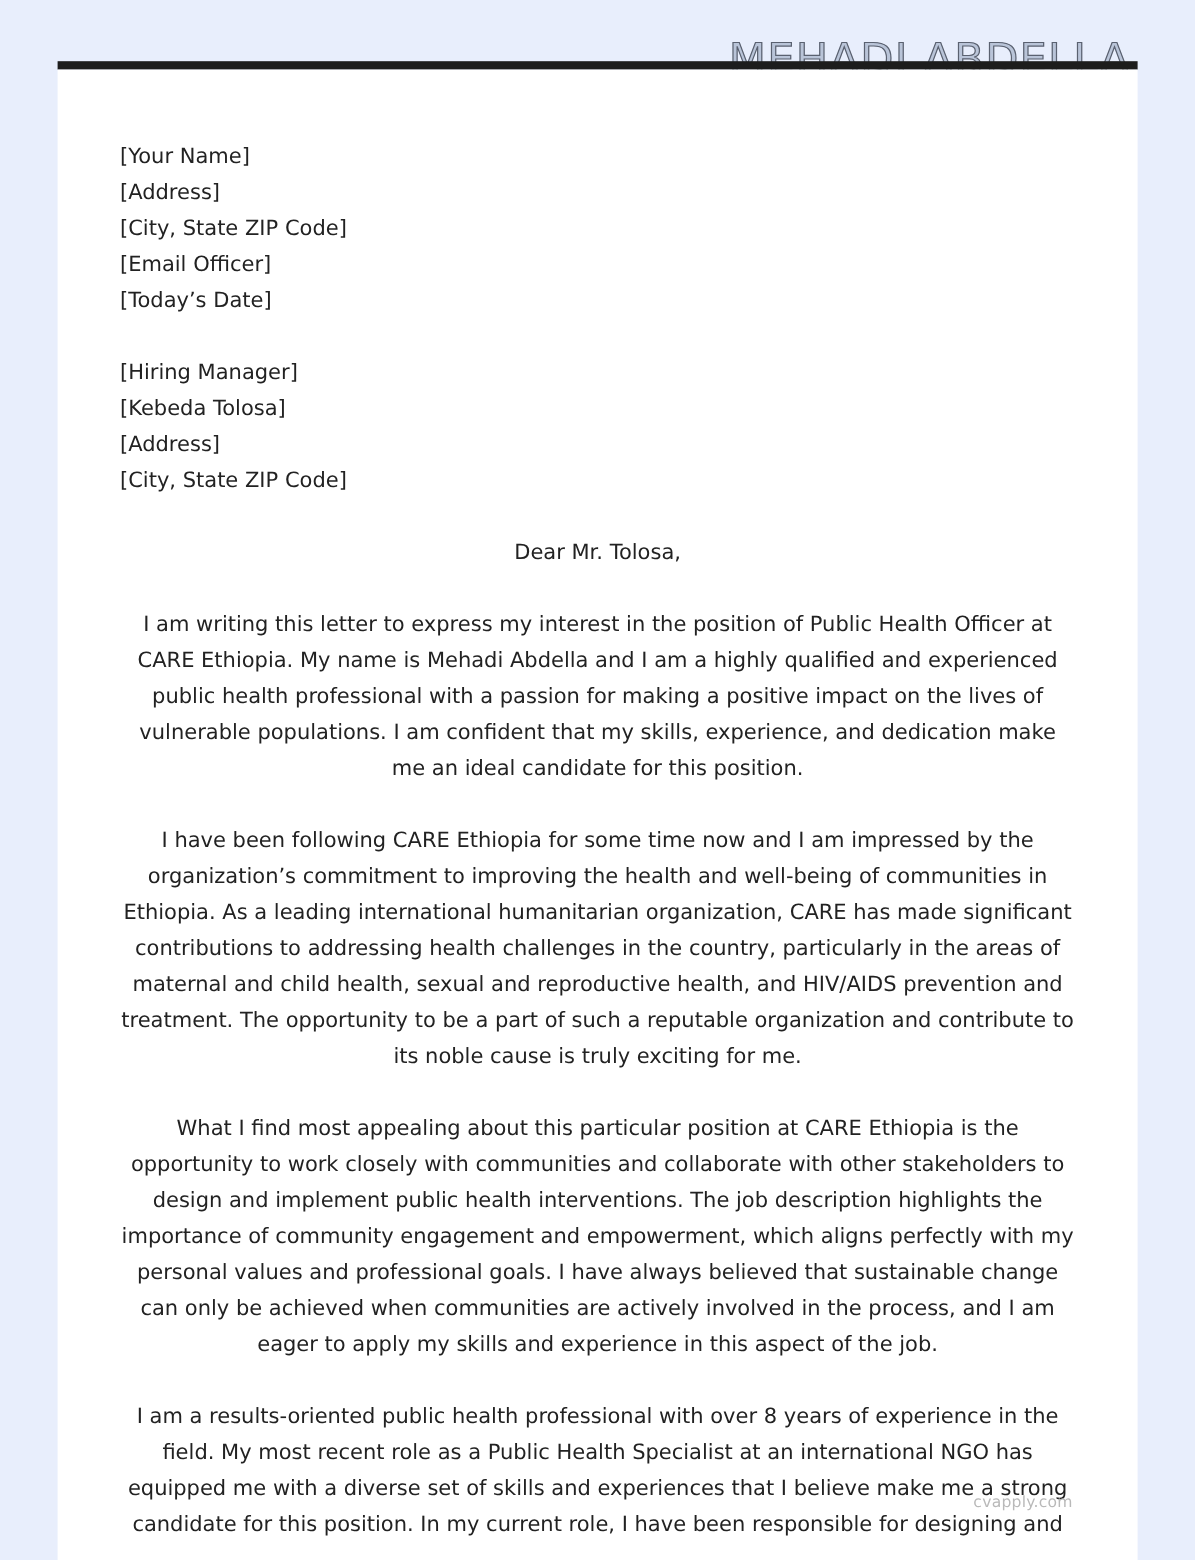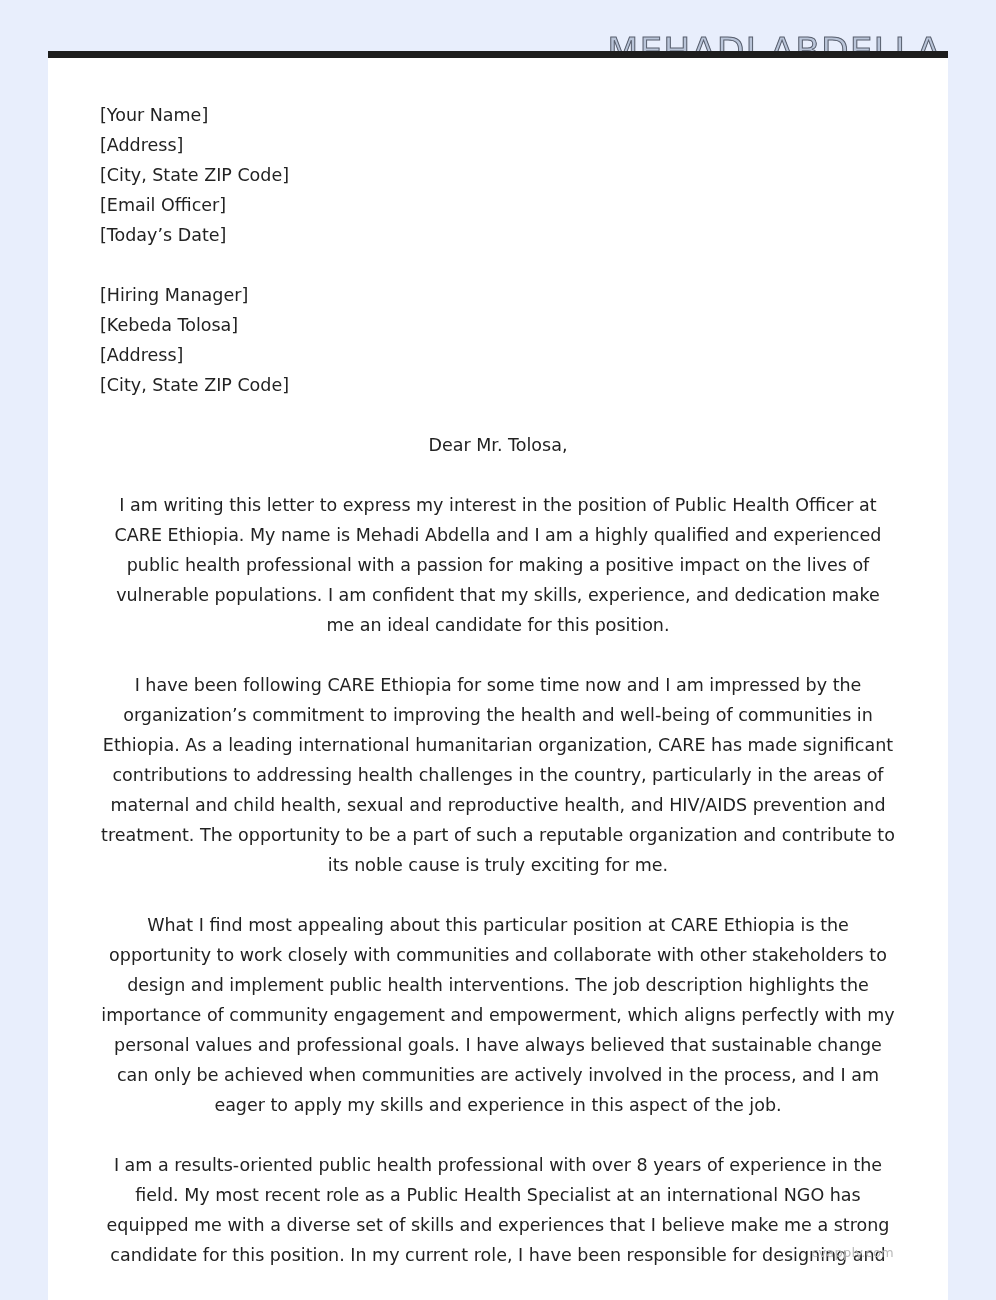--- a/index.html
+++ b/index.html
@@ -73,21 +73,21 @@
     position: absolute;
     left: 52px;
     top: 42px;
     width: 796px;
     font-size: 17.5px;
     line-height: 30px;
     color: #222222;
   }
 
   .block {
-    margin: 0 0 30px 0;
+    margin: 16px 0 30px 0;
   }
   .line {
     display: block;
     white-space: pre;
   }
   p.para {
     margin: 0 0 30px 0;
     text-align: center;
   }
 

